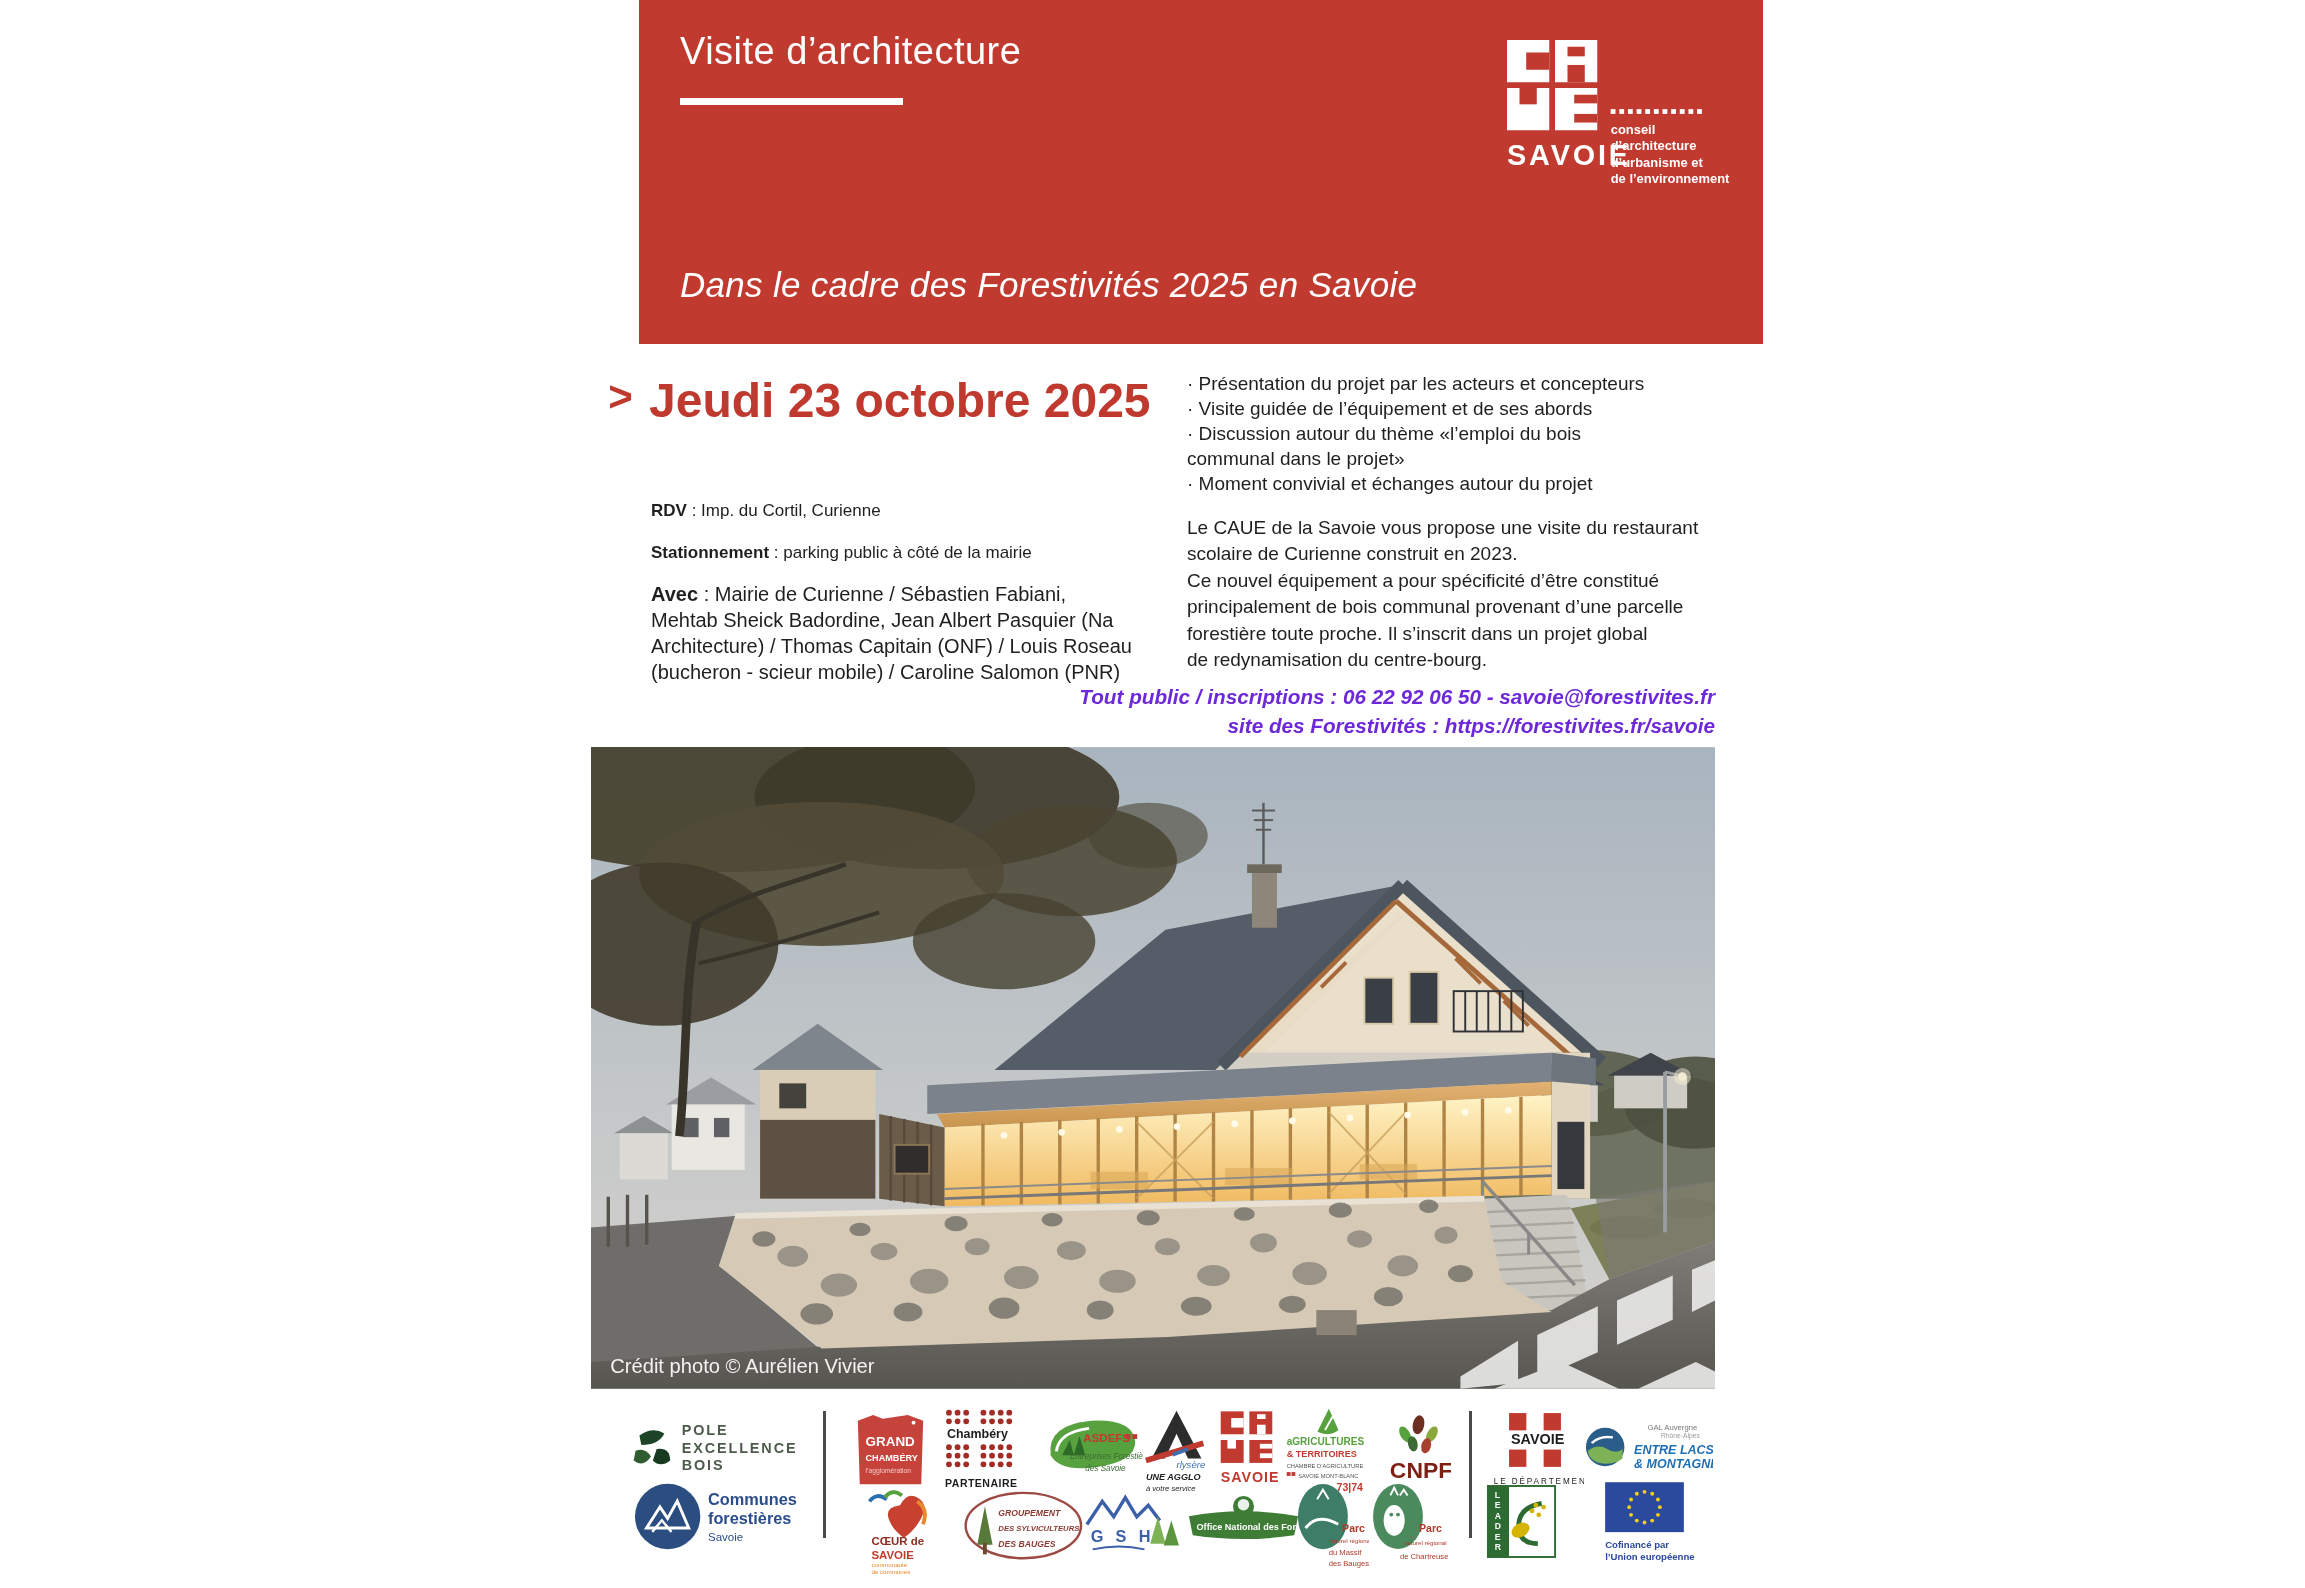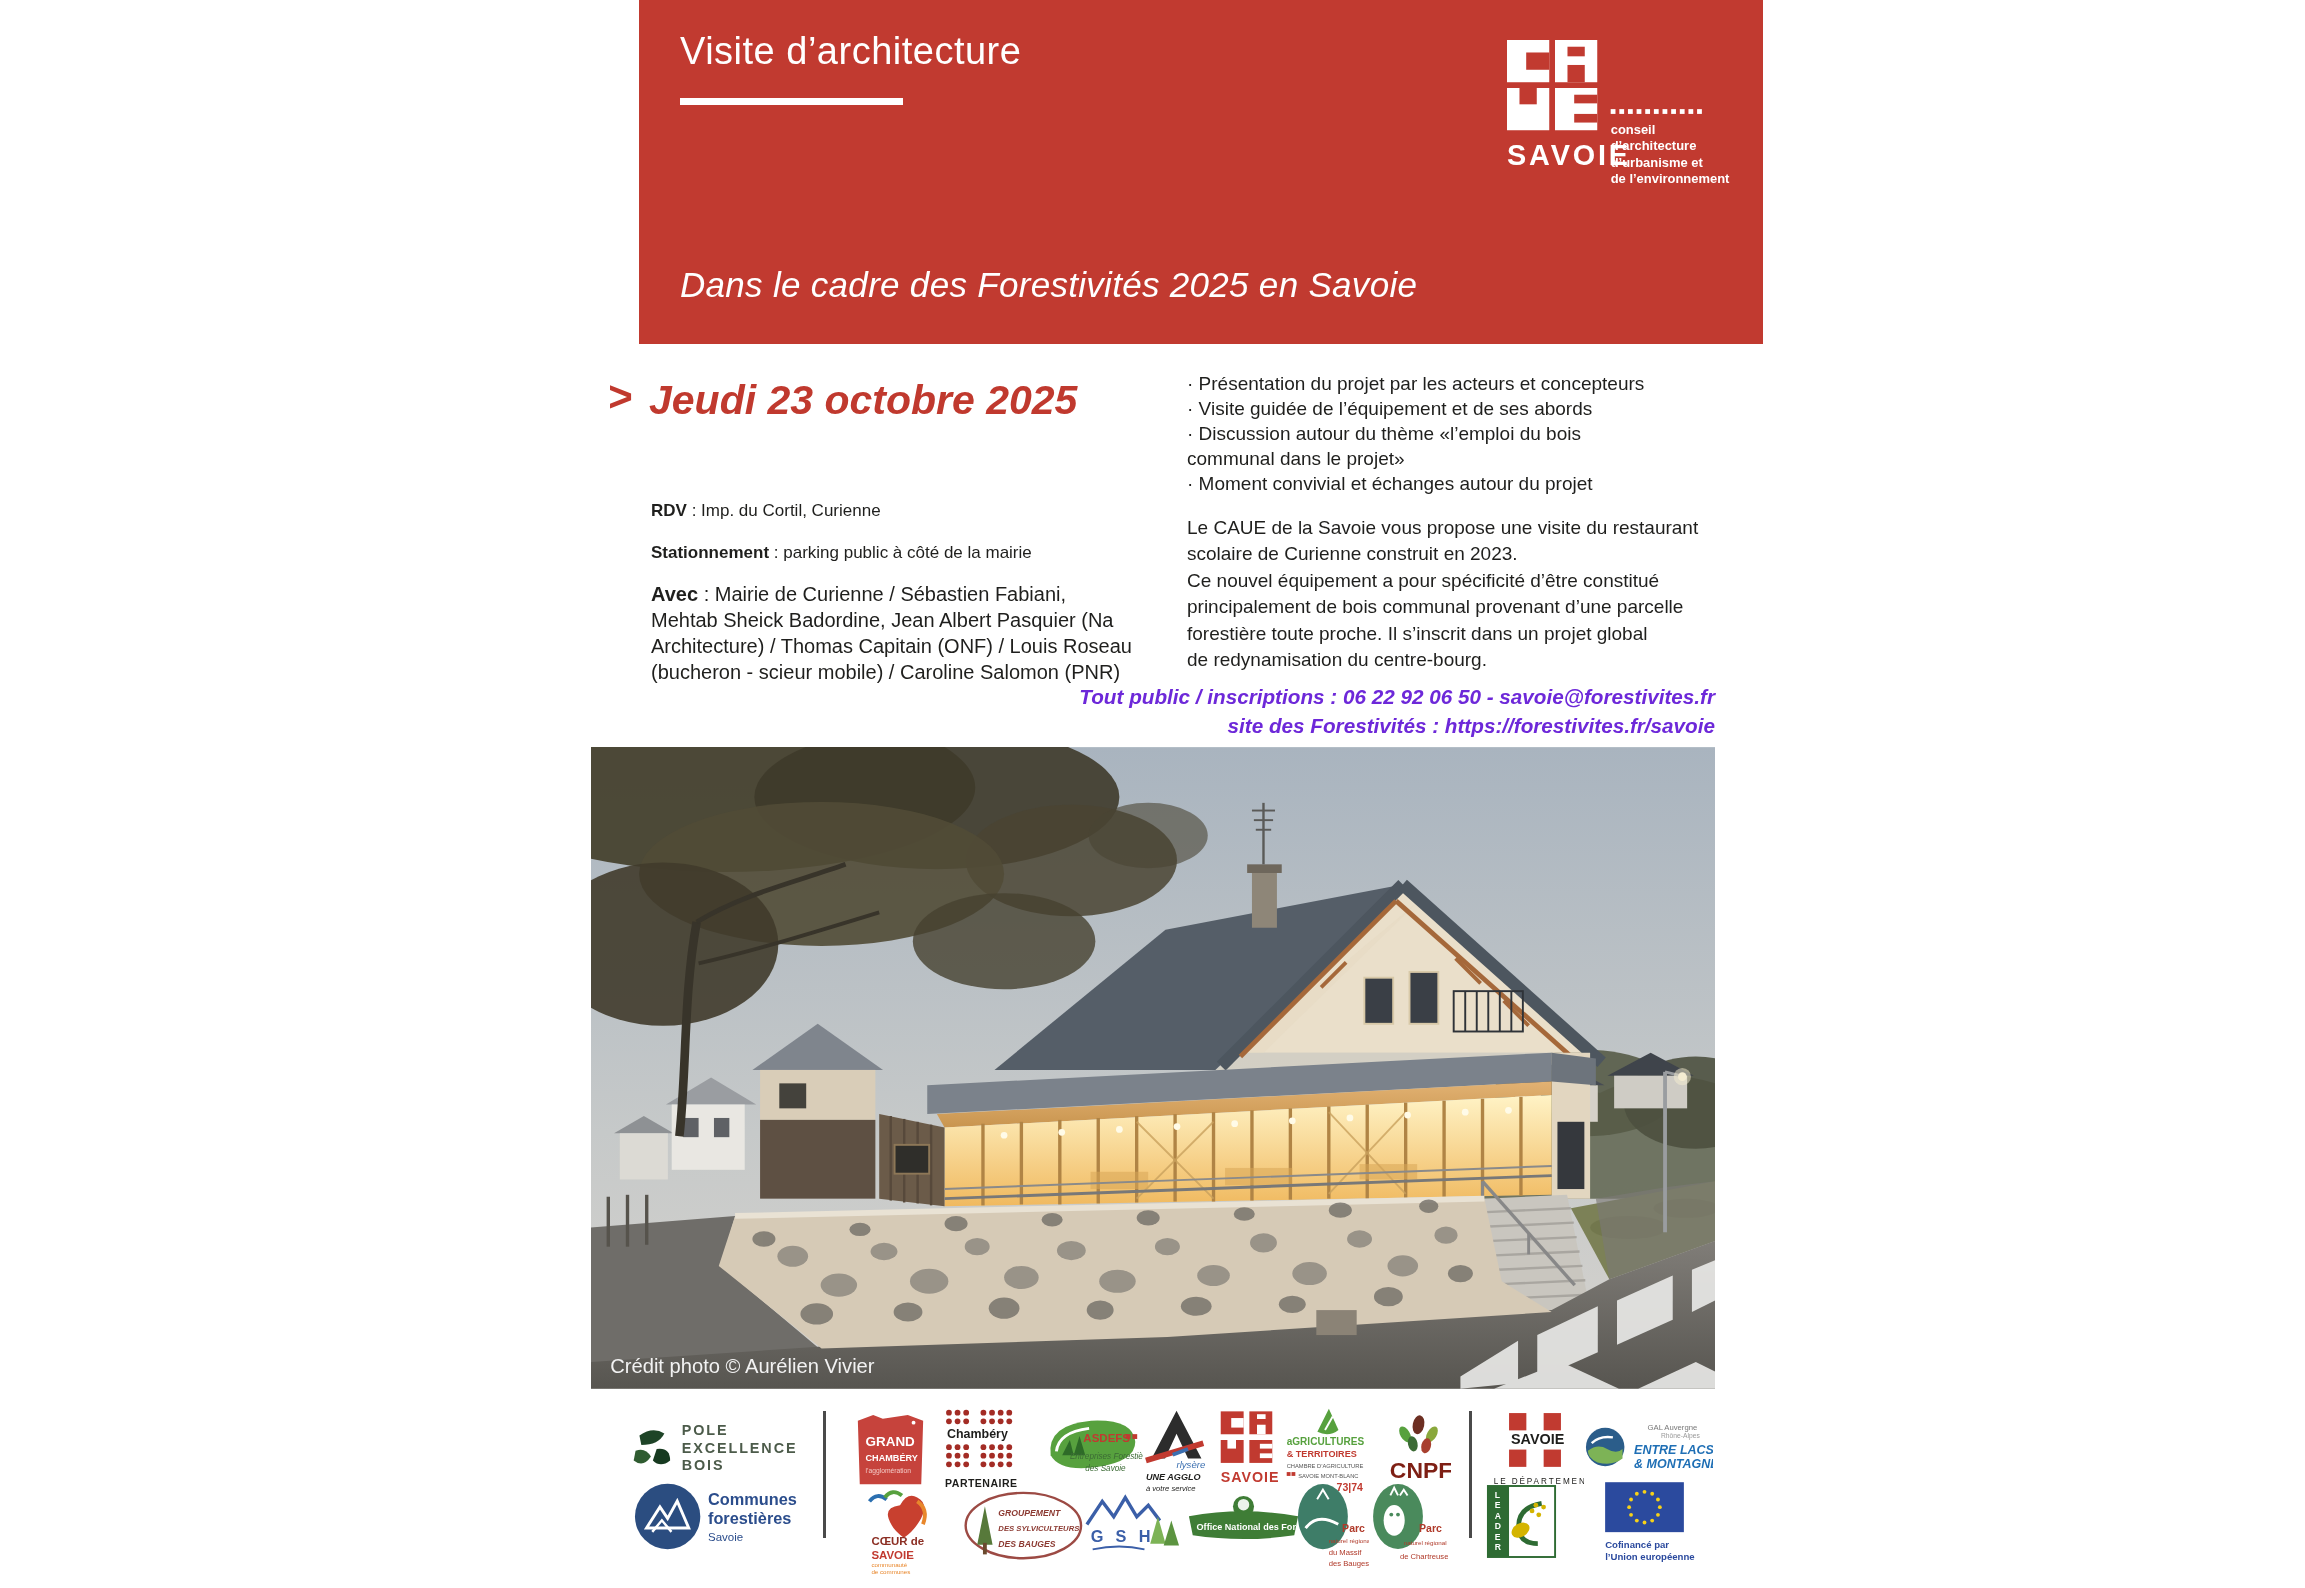--- a/index.html
+++ b/index.html
@@ -9,21 +9,21 @@
   
   .hdr{position:absolute;left:0;top:0;width:1124px;height:344px;background:#c13a30;margin-left:48px;}
   .kicker{position:absolute;left:41px;top:30px;font-size:38px;font-weight:500;color:#fff;letter-spacing:0.5px;}
   .underline{position:absolute;left:41px;top:98px;width:223px;height:6.7px;background:#fff;}
   .title{position:absolute;left:41px;top:113px;font-size:52px;line-height:61px;font-weight:700;color:#1e1d1b;letter-spacing:0.5px;}
   .subtitle{position:absolute;left:41px;top:265px;font-size:35px;font-style:italic;font-weight:500;color:#fff;letter-spacing:0.3px;}
   .caue-logo{position:absolute;left:868px;top:40px;}
 
   
   .chev{position:absolute;left:17.3px;top:373px;font-size:42px;font-weight:700;color:#c0392e;}
-  .dates{position:absolute;left:58px;top:373px;font-size:41px;line-height:55px;font-weight:700;color:#c0392e;white-space:nowrap;font-style:italic;}
+  .dates{position:absolute;left:58px;top:373px;font-size:48px;line-height:55px;font-weight:700;color:#c0392e;white-space:nowrap;}
   .meta{position:absolute;left:60px;font-size:17px;color:#1f1f1d;white-space:nowrap;}
   .meta b{font-weight:700;}
   .rdv{top:501px;} .park{top:543px;}
   .avec{position:absolute;left:60px;top:581px;font-size:20px;line-height:26px;color:#1f1f1d;white-space:nowrap;}
 
   .rightcol{position:absolute;left:596px;top:371px;width:531px;}
   .blt{font-size:19px;line-height:25px;color:#1f1f1d;white-space:nowrap;}
   .desc{margin-top:19px;}
   .desc div{font-size:19px;line-height:26.4px;color:#1f1f1d;white-space:nowrap;}
 

